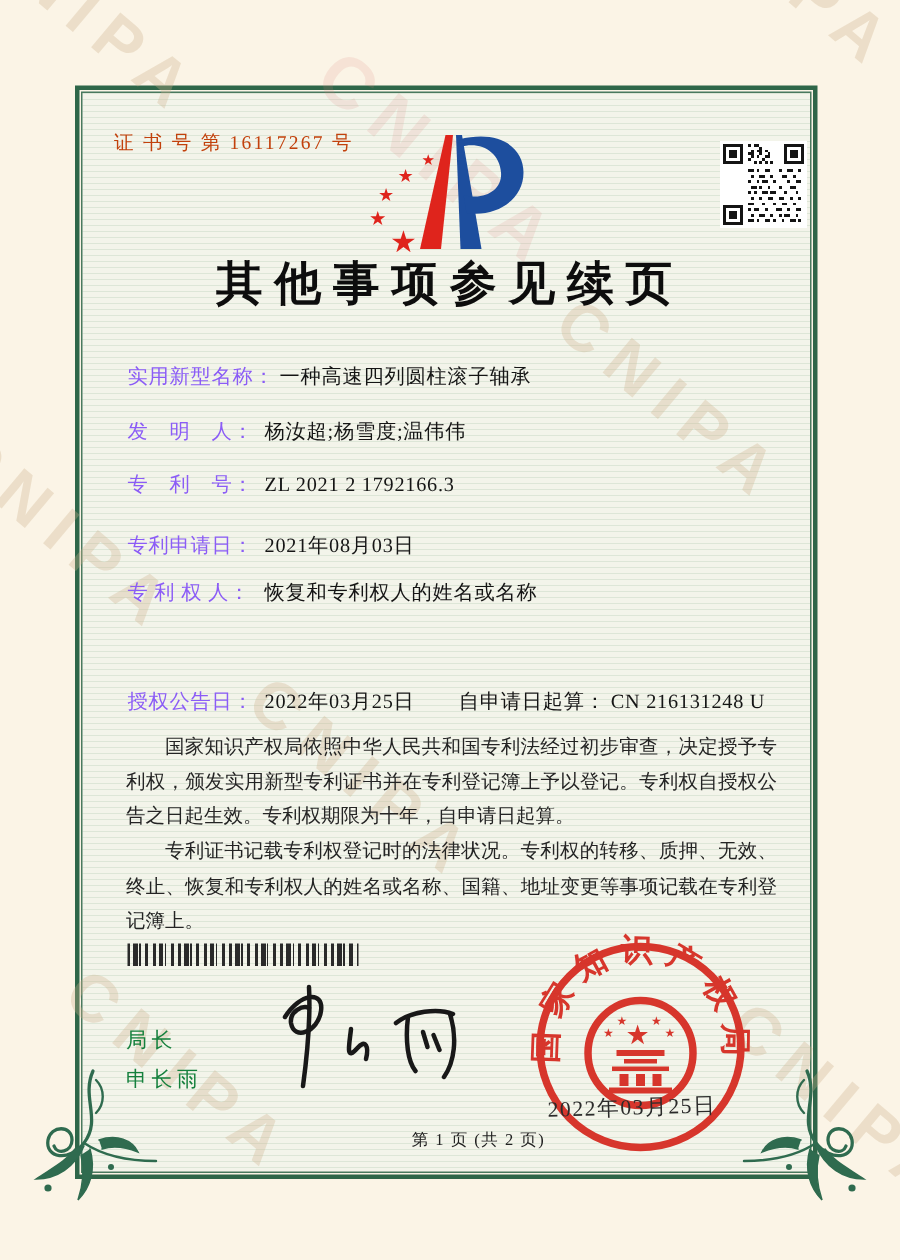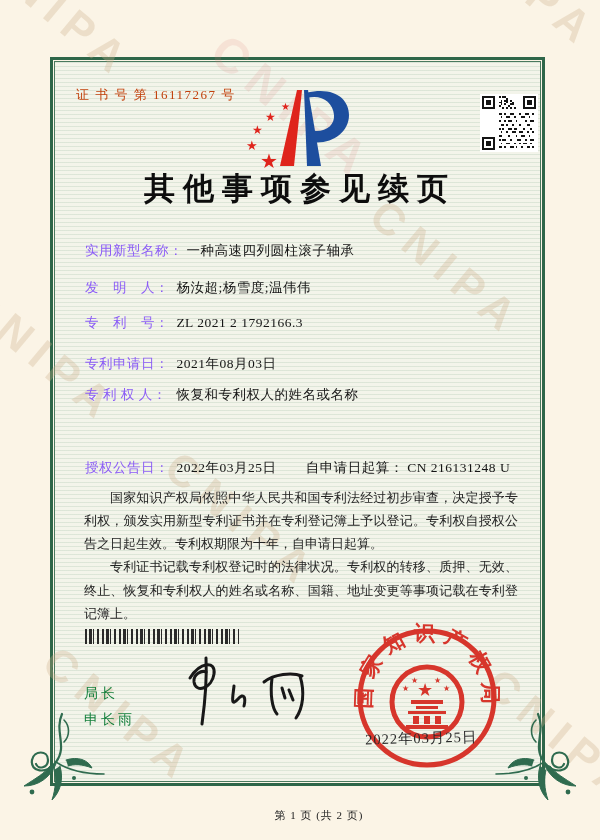--- a/index.html
+++ b/index.html
@@ -65,21 +65,21 @@
     font-size:14px;letter-spacing:3px;line-height:1.85;color:#15803d;
   }
   .signature{position:absolute;left:172px;top:652px;width:158px;height:80px;}
   
   .seal{position:absolute;left:351px;top:622px;width:152px;height:152px;opacity:0.93;}
   .seal-date{
     position:absolute;left:365px;top:729px;font-size:14.5px;letter-spacing:1px;
     color:#2b2b2b;transform:rotate(-1.5deg);white-space:nowrap;
   }
   
-  .page-no{position:absolute;left:0;right:0;top:808px;text-align:center;font-size:11px;letter-spacing:1px;color:#222;padding-left:38px;}
+  .page-no{position:absolute;left:0;right:0;top:752px;text-align:center;font-size:11px;letter-spacing:1px;color:#222;padding-left:38px;}
   .footer-note{position:absolute;left:0;right:0;top:806px;text-align:center;font-size:12.5px;letter-spacing:2px;color:#222;}
   .flourish{position:absolute;width:100px;height:92px;z-index:2;}
   .fl-left{left:16px;top:712px;}
   .fl-right{left:484px;top:712px;transform:scaleX(-1);}
 </style>
 </head>
 <body>
 
 <div class="frame">
   <div class="frame-inner"></div>

